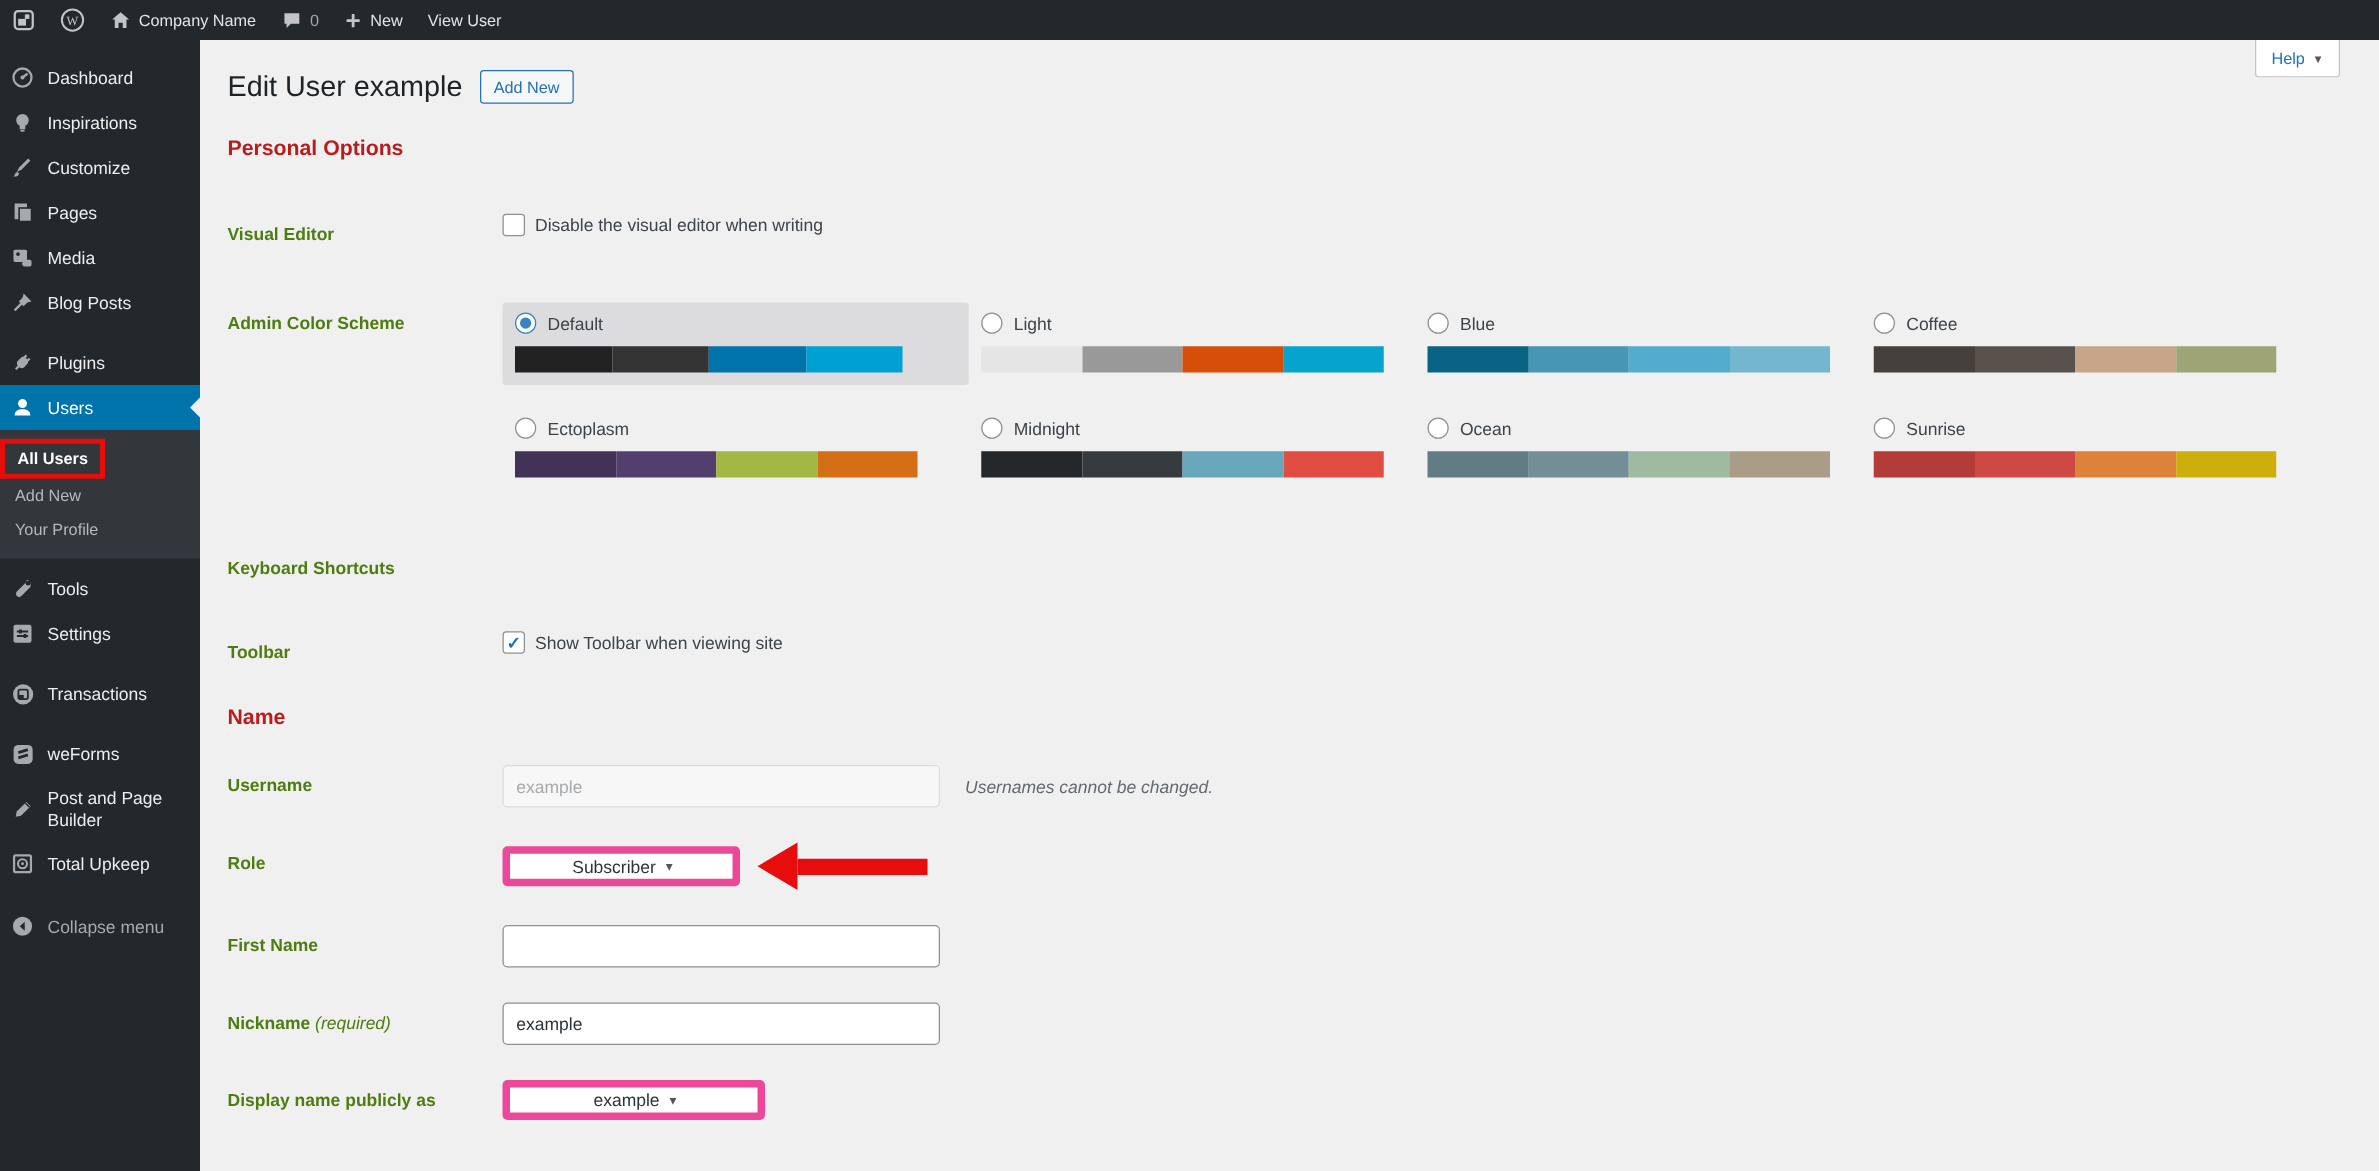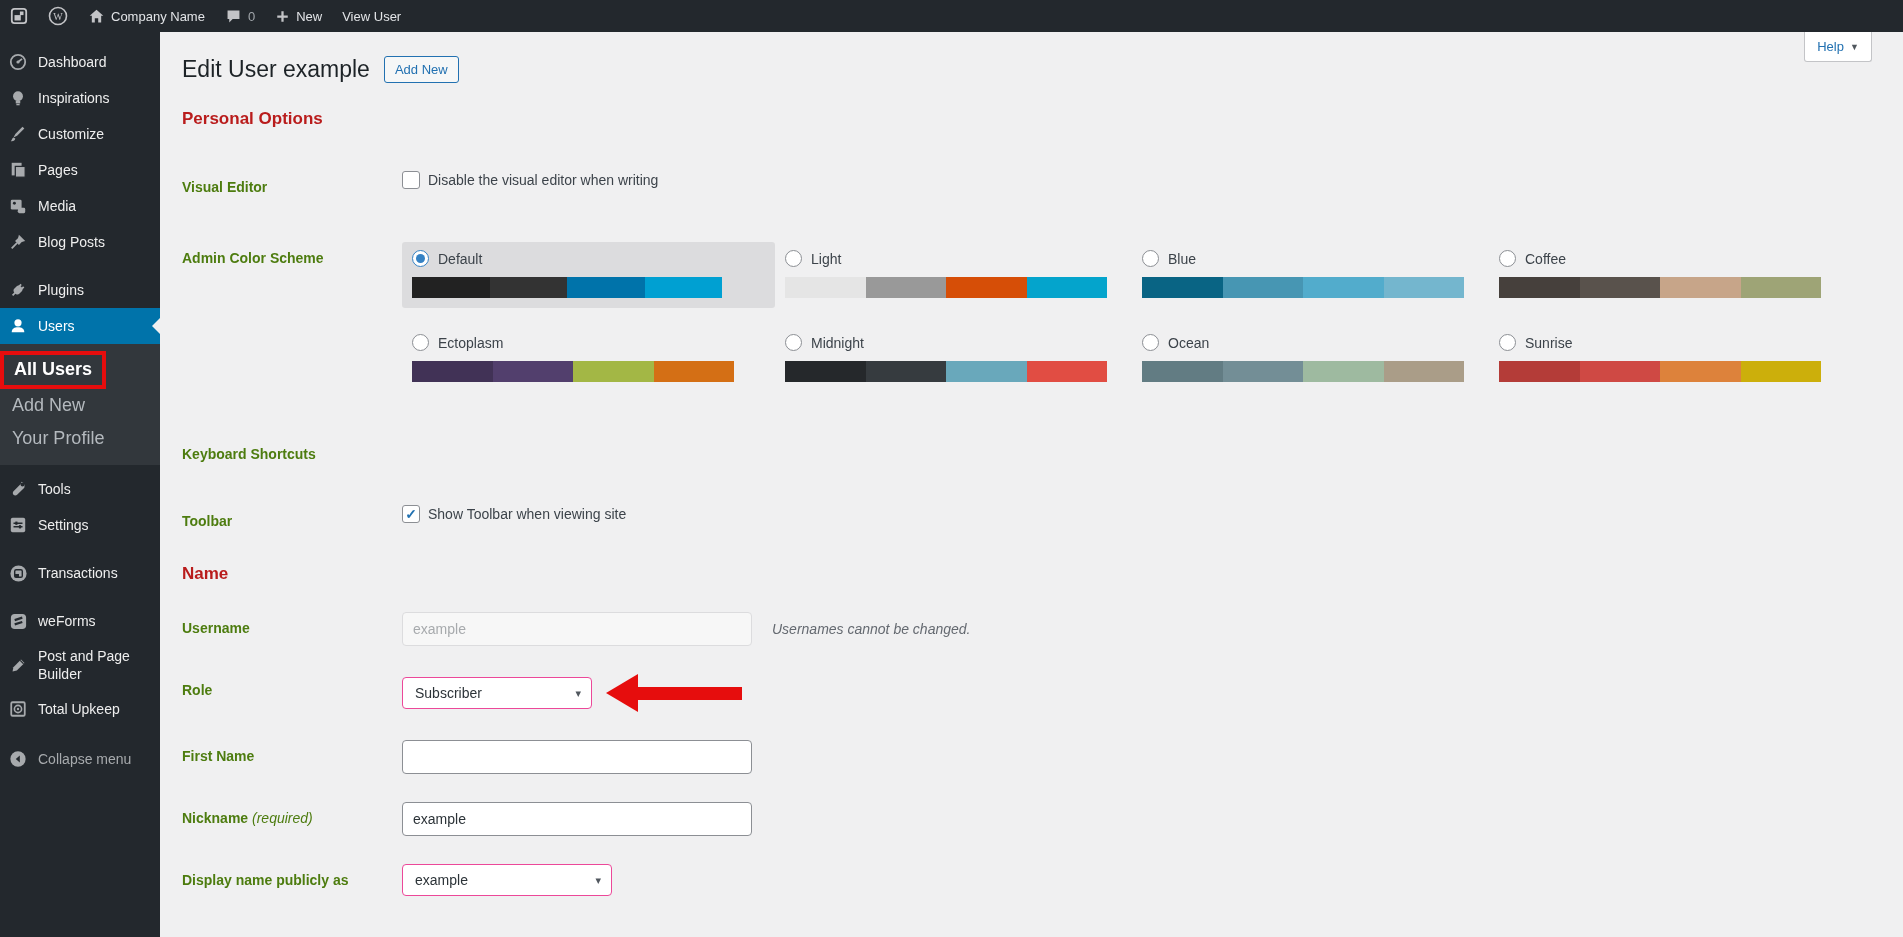--- a/index.html
+++ b/index.html
@@ -28,21 +28,21 @@
     background:#23282d; color:#eee; font-size:14px; }
   .menu-item { display:flex; align-items:center; gap:10px; padding:8px 10px 8px 8px;
     min-height:34px; color:#eee; cursor:pointer; line-height:1.3; }
   .menu-item .micon { width:20px; min-width:20px; height:20px; display:flex;
     align-items:center; justify-content:center; color:#a7aaad; }
   .menu-item.active { background:#0073aa; color:#fff; position:relative; }
   .menu-item.active .micon { color:#fff; }
   .menu-item.active::after { content:""; position:absolute; right:0; top:50%;
     margin-top:-8px; border:8px solid transparent; border-right:8px solid #f0f0f1; }
   .sep { height:12px; }
-  .submenu { background:#32373c; padding:7px 0 10px 0; font-size:18px; }
+  .submenu { background:#32373c; padding:7px 0 10px 0; font-size:13px; }
   .submenu-item { padding:6px 12px; color:#b4b9be; cursor:pointer; }
   .submenu-item.current { color:#fff; font-weight:bold; }
   .redbox { display:inline-block; border:4px solid #e60d0d; padding:4px 10px 5px 10px;
     margin:-6px 0 -6px -12px; }
   .collapse { color:#a7aaad; margin-top:14px; }
 
   
   .content { margin-left:160px; margin-top:32px; width:1743px; height:905px;
     background:#f0f0f1; padding:23px 20px 0 22px; position:relative; color:#3c434a; }
   .help-tab { position:absolute; top:0; right:31px; width:68px; height:30px;
@@ -90,22 +90,22 @@
   .swatches { display:flex; width:322px; height:21px; }
   .scheme.selected .swatches { width:310px; }
   .swatches div { flex:1; }
 
   
   .text-input { width:350px; height:34px; border:1px solid #8c8f94; border-radius:4px;
     background:#fff; font-size:14px; color:#2c3338; padding:0 10px;
     font-family:"Liberation Sans", sans-serif; }
   .text-input.disabled { background:#f7f7f7; border-color:#dcdcde; color:#a7aaad; }
   .note { font-style:italic; color:#646970; font-size:14px; margin-left:12px; }
-  .select { height:32px; border:1px solid #ec4899; border-radius:4px; background:#fff;
-    display:inline-flex; align-items:center; justify-content:space-between;
+  .select { height:32px; border:6px solid #ec4899; border-radius:4px; background:#fff;
+    display:inline-flex; align-items:center; justify-content:center;
     padding:0 10px 0 12px; font-size:14px; color:#2c3338; cursor:pointer; gap:8px; }
   .select .chev { color:#50575e; font-size:11px; }
   .select.role { width:190px; }
   .select.display { width:210px; }
 
   
   .red-arrow { display:flex; align-items:center; margin-left:6px; }
   .red-arrow .head { width:0; height:0; border-top:19px solid transparent;
     border-bottom:19px solid transparent; border-right:32px solid #e60d0d; }
   .red-arrow .shaft { width:104px; height:13px; background:#e60d0d; }

